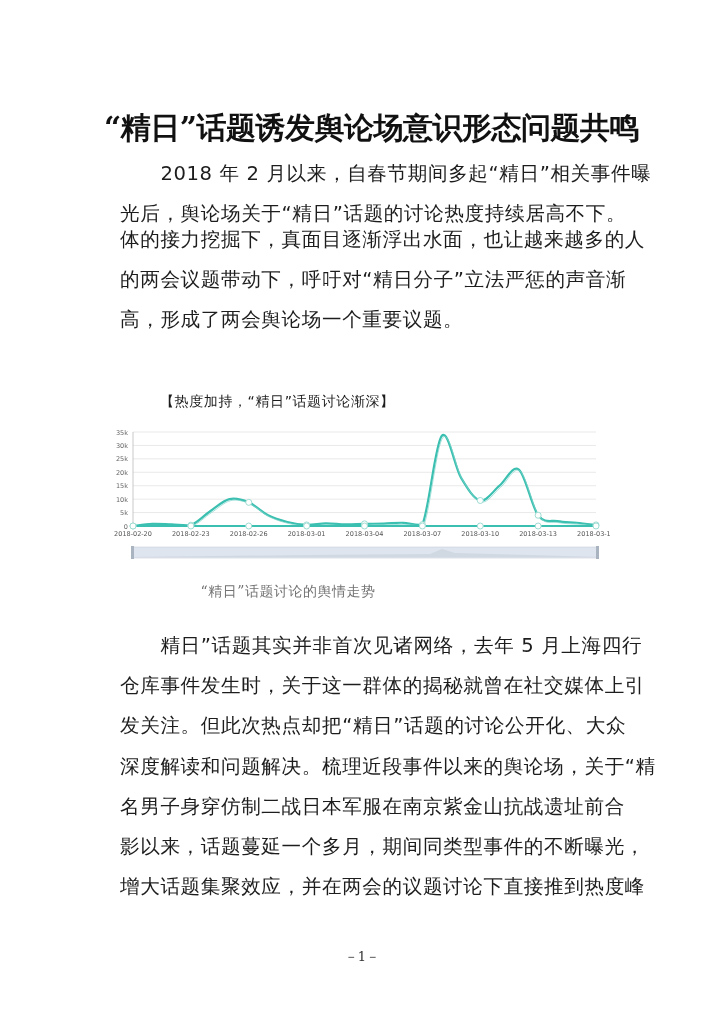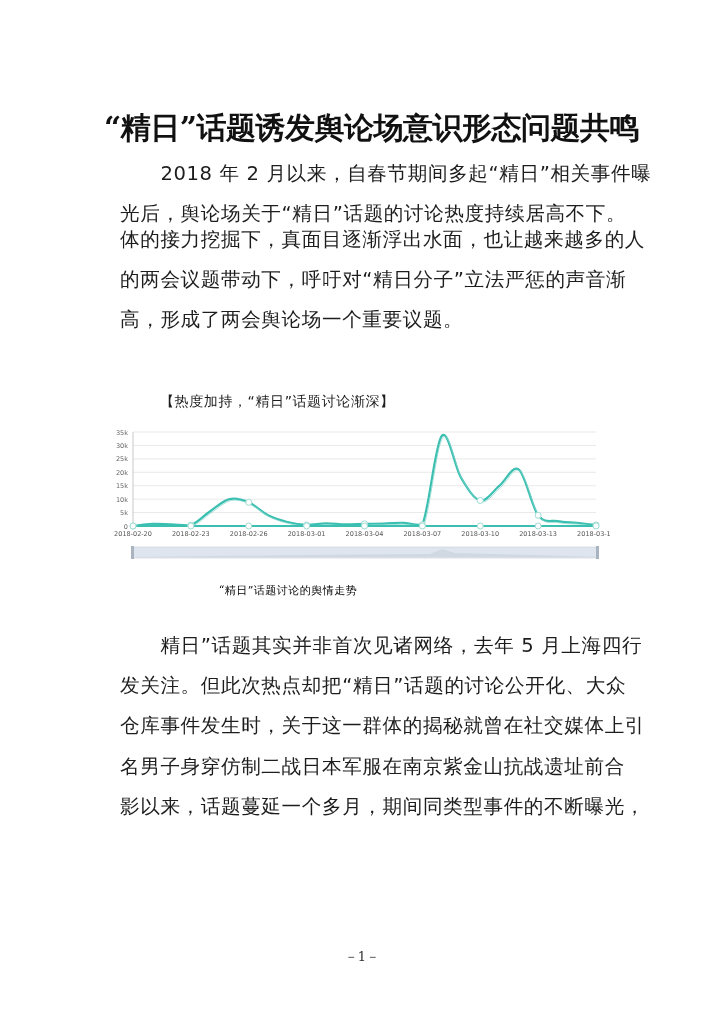--- a/index.html
+++ b/index.html
@@ -10,21 +10,21 @@
              font-family: "DejaVu Serif", serif; font-weight: bold; font-size: 30px;
              letter-spacing: -0.5px; line-height: 36px; white-space: nowrap; color: #111; }
     .para { position: absolute; left: 112px; width: 512px; font-size: 19.6px;
             line-height: 32.2px; letter-spacing: 0.6px; text-align: justify;
             font-family: "DejaVu Sans", sans-serif; color: #1d1d1d; }
     .para p { margin: 8px; white-space: nowrap; }
     .section-heading { position: absolute; left: 160px; top: 393px; font-size: 14px;
                        letter-spacing: 0.6px; font-family: "DejaVu Sans", sans-serif; color: #1d1d1d; }
     .chart { position: absolute; left: 110px; top: 425px; width: 500px; height: 140px; }
     .caption { position: absolute; left: 0; width: 576px; top: 583px; text-align: center;
-               font-size: 11px; letter-spacing: 0.5px; font-family: "DejaVu Serif", serif; color: #000000; }
+               font-size: 14px; letter-spacing: 0.5px; font-family: "DejaVu Serif", serif; color: #737373; }
     .page-num { position: absolute; left: 0; width: 724px; top: 948px; text-align: center;
                 font-size: 13px; font-family: "DejaVu Serif", serif; color: #333; }
   </style>
 </head>
 <body>
 
 <div class="page">
 
   <div class="title">“精日”话题诱发舆论场意识形态问题共鸣</div>
 
@@ -102,20 +102,22 @@
       <path d="M23,132 L200,130 L320,129 L332,124 L345,128 L420,130 L488,132 Z" fill="#ccd4df" opacity="0.8"></path>
       <rect x="21" y="121" width="3" height="13" fill="#aab3c0"></rect>
       <rect x="486" y="121" width="3" height="13" fill="#aab3c0"></rect>
     </g>
   </svg>
 
   <div class="caption">“精日”话题讨论的舆情走势</div>
 
   <div class="para" style="top:622px;">
     <p>　　精日”话题其实并非首次见诸网络，去年 5 月上海四行</p>
+    <p>仓库事件发生时，关于这一群体的揭秘就曾在社交媒体上引</p>
     <p>发关注。但此次热点却把“精日”话题的讨论公开化、大众</p>
-    <p>仓库事件发生时，关于这一群体的揭秘就曾在社交媒体上引</p>
+    <p>深度解读和问题解决。梳理近段事件以来的舆论场，关于“精</p>
     <p>名男子身穿仿制二战日本军服在南京紫金山抗战遗址前合</p>
     <p>影以来，话题蔓延一个多月，期间同类型事件的不断曝光，</p>
+    <p>增大话题集聚效应，并在两会的议题讨论下直接推到热度峰</p>
   </div>
 
   <div class="page-num">－1－</div>
 </div>
 
 </body></html>

